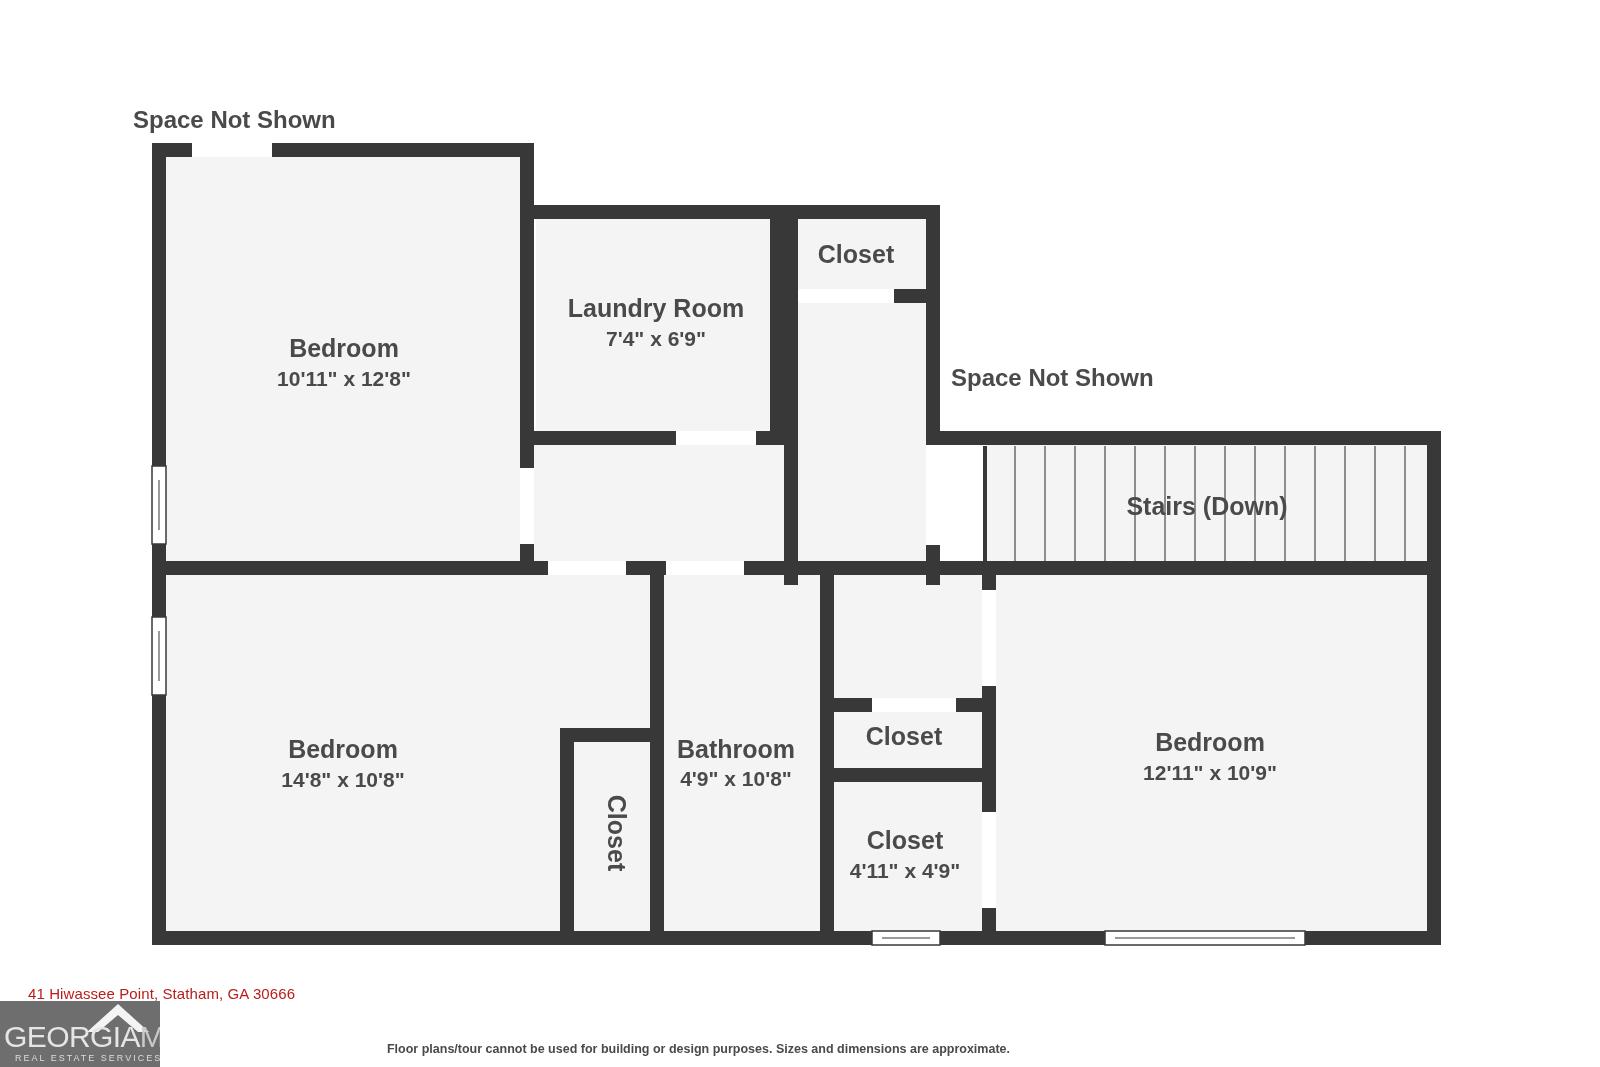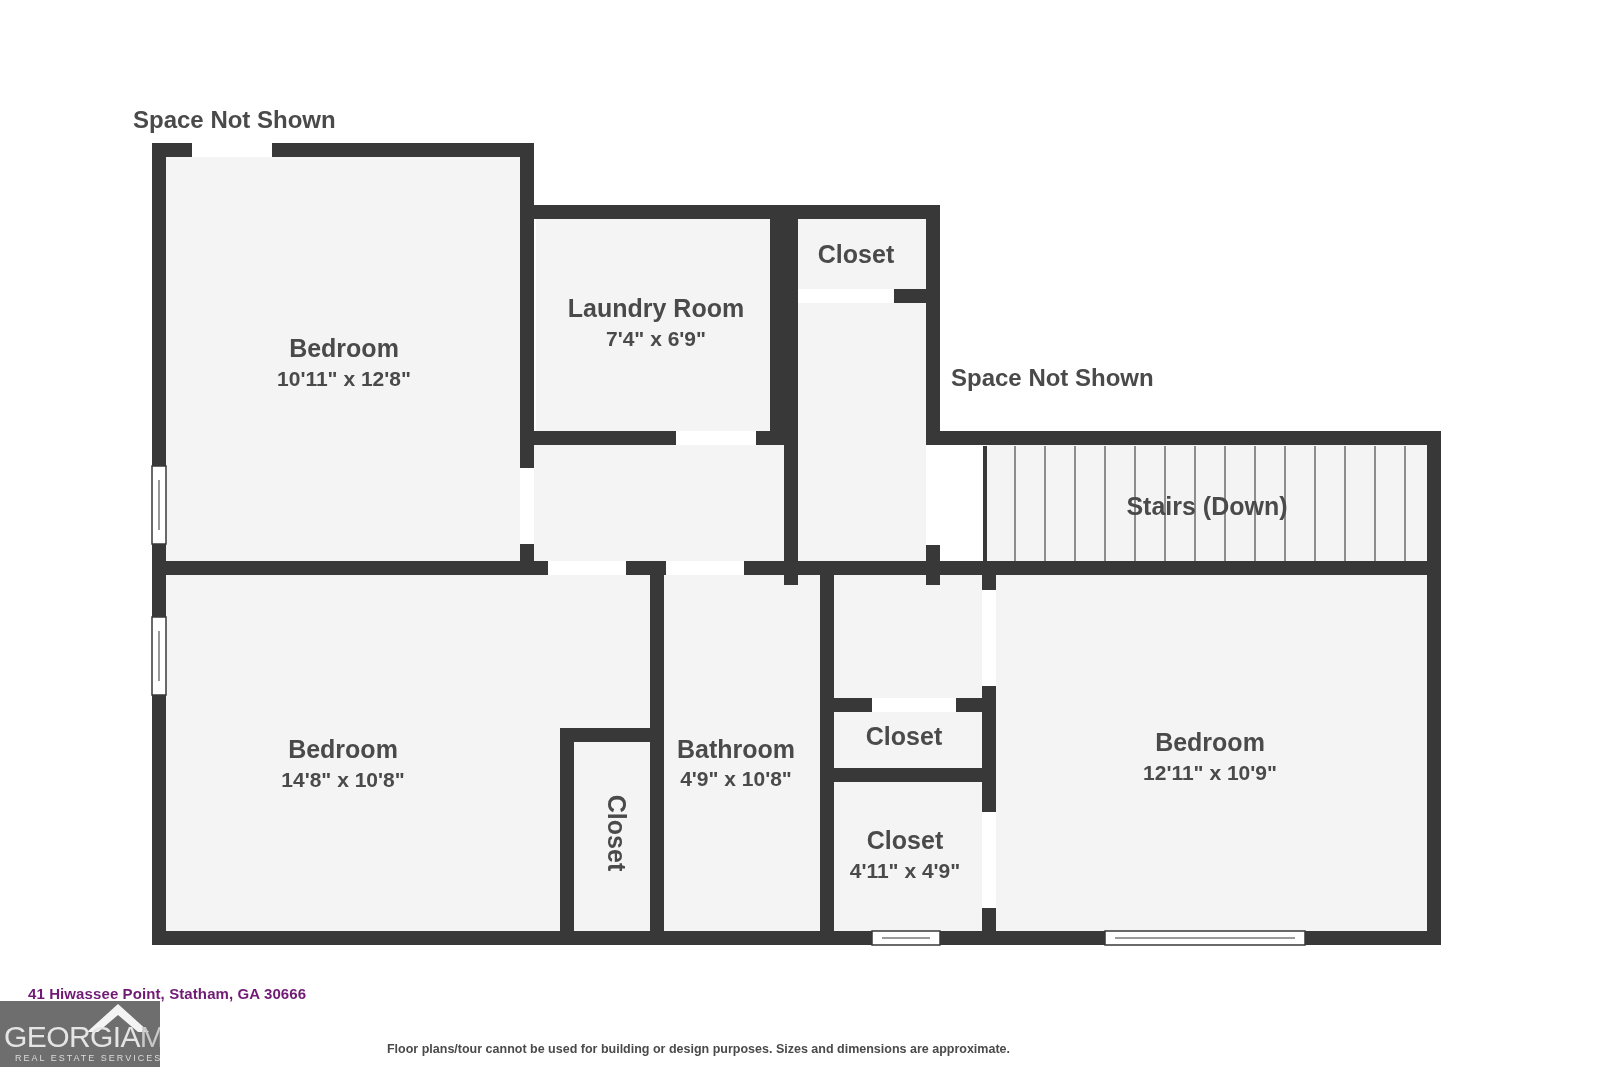--- a/index.html
+++ b/index.html
@@ -30,22 +30,22 @@
   .fp-room-name { font-size: 25px; }
   .fp-room-dim  { font-size: 21px; }
   .fp-note      { font-size: 24px; fill: #4a4a4a; text-anchor: start; }
   .fp-stairs    { font-size: 25px; }
 
   
   .address {
     position: absolute;
     left: 28px; top: 985px;
     font-size: 15px;
-    font-weight: bold;
-    color: #701a75;
+    font-weight: normal;
+    color: #b91c1c;
     letter-spacing: 0.1px;
     white-space: nowrap;
   }
   .disclaimer {
     position: absolute;
     left: 0; top: 1042px;
     width: 1397px;
     text-align: center;
     font-size: 12.5px;
     font-weight: bold;

